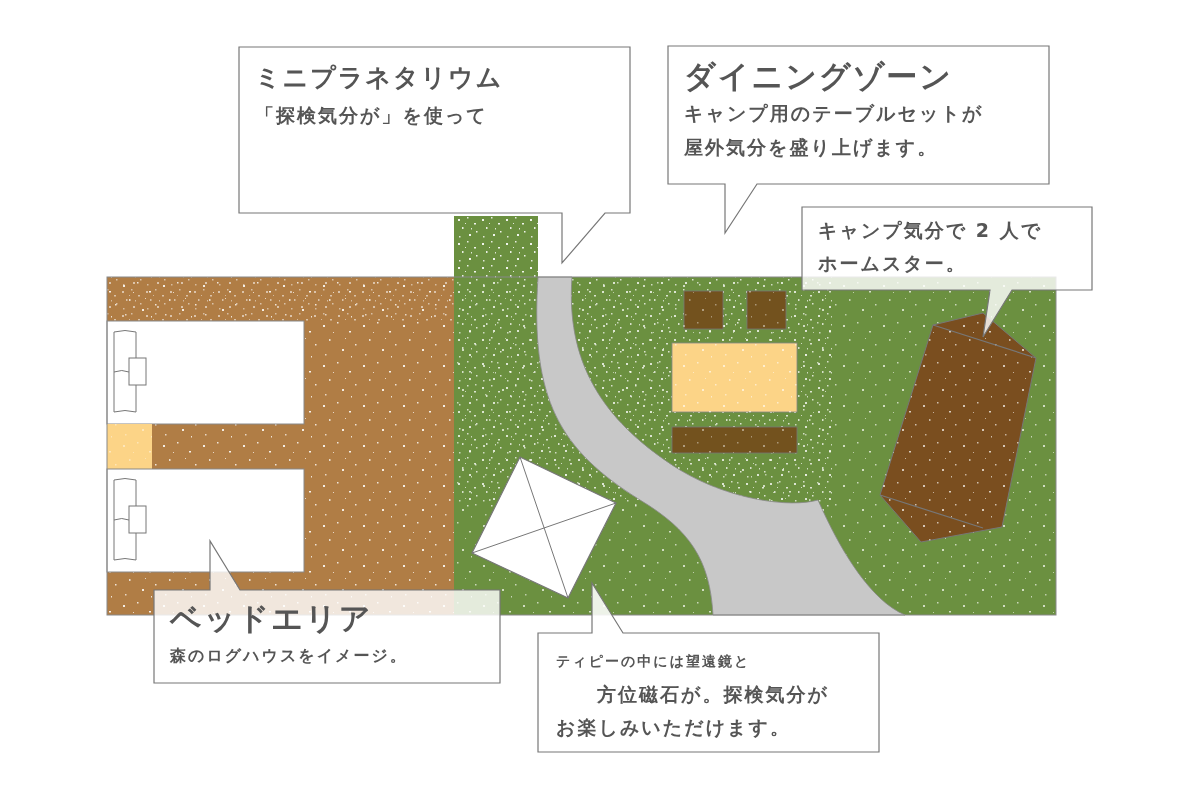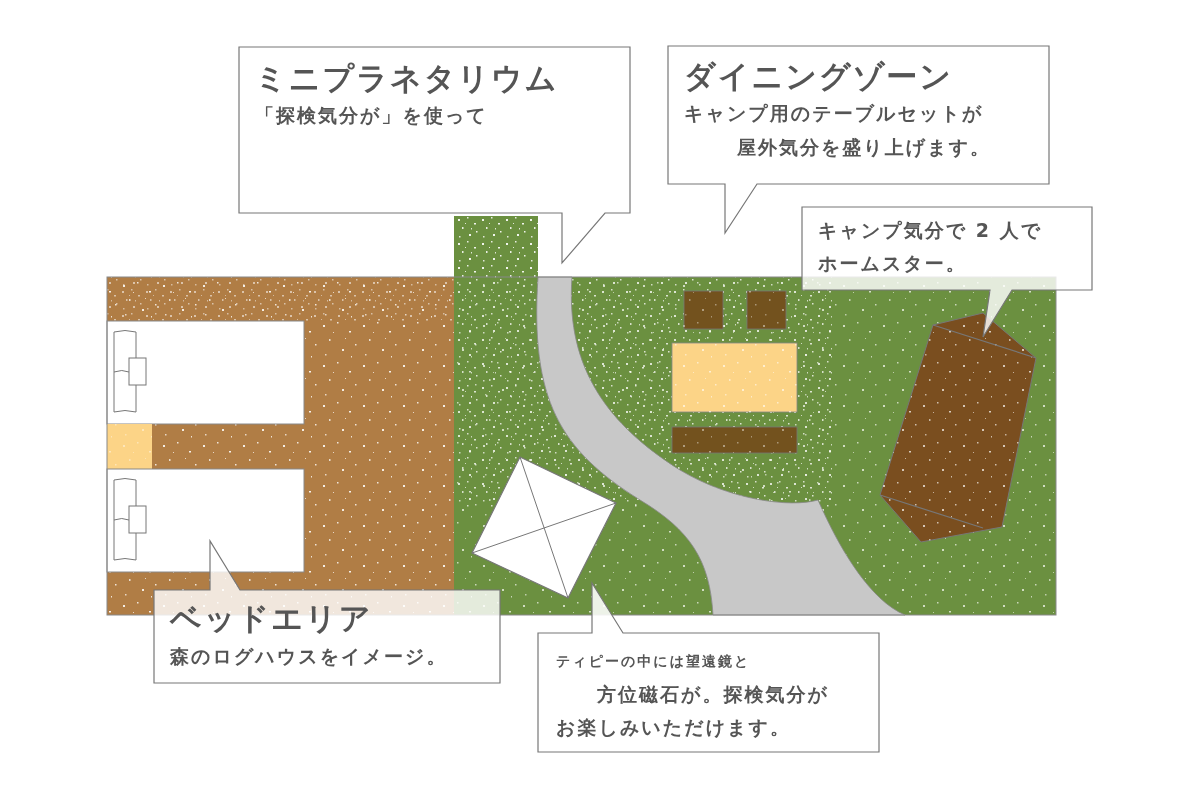--- a/index.html
+++ b/index.html
@@ -121,38 +121,38 @@
       <path d="M 154 590 L 210 590 L 210 541 L 240 590 L 500 590 L 500 683 L 154 683 Z" fill="#ffffff" fill-opacity="0.82" stroke="#777777" stroke-width="1.2"></path>
     </g>
 
     <g>
       <path d="M 538 633 L 592 633 L 592 583 L 623 633 L 879 633 L 879 752 L 538 752 Z" fill="#ffffff" fill-opacity="0.88" stroke="#777777" stroke-width="1.2"></path>
     </g>
   </svg>
 
   
   <div class="callout" style="left:255px; top:58px; width:370px;">
-    <div class="title" style="font-size:31px; line-height:40px;">ミニプラネタリウム</div>
+    <div class="title" style="font-size:25px; line-height:40px;">ミニプラネタリウム</div>
     <div class="line" style="font-size:19px; line-height:34px; letter-spacing:2px;">「探検気分が」を使って</div>
   </div>
 
   <div class="callout" style="left:684px; top:56px; width:360px;">
     <div class="title" style="font-size:31px; line-height:40px;">ダイニングゾーン</div>
     <div class="line" style="font-size:19px; line-height:34px; letter-spacing:2px;">キャンプ用のテーブルセットが</div>
-    <div class="line" style="font-size:19px; line-height:34px; letter-spacing:2px;text-align:center;">屋外気分を盛り上げます。</div>
+    <div class="line" style="font-size:19px; line-height:34px; letter-spacing:2px;">屋外気分を盛り上げます。</div>
   </div>
 
   <div class="callout" style="left:818px; top:214px; width:270px;">
     <div class="line" style="font-size:19px; line-height:33px; letter-spacing:2px;">キャンプ気分で 2 人で</div>
     <div class="line" style="font-size:19px; line-height:33px; letter-spacing:2px;">ホームスター。</div>
   </div>
 
   <div class="callout" style="left:170px; top:597px; width:325px;">
     <div class="title" style="font-size:31px; line-height:42px;">ベッドエリア</div>
-    <div class="line" style="font-size:19px; line-height:34px; letter-spacing:2px;">森のログハウスをイメージ。</div>
+    <div class="line" style="font-size:16px; line-height:34px; letter-spacing:2px;">森のログハウスをイメージ。</div>
   </div>
 
   <div class="callout" style="left:556px; top:645px; width:320px;">
     <div class="line" style="font-size:14px; line-height:33px; letter-spacing:2px;">ティピーの中には望遠鏡と</div>
     <div class="line" style="font-size:19px; line-height:33px; letter-spacing:2px;margin-left:41px;">方位磁石が。探検気分が</div>
     <div class="line" style="font-size:19px; line-height:33px; letter-spacing:2px;">お楽しみいただけます。</div>
   </div>
 </div>
 
 </body></html>

